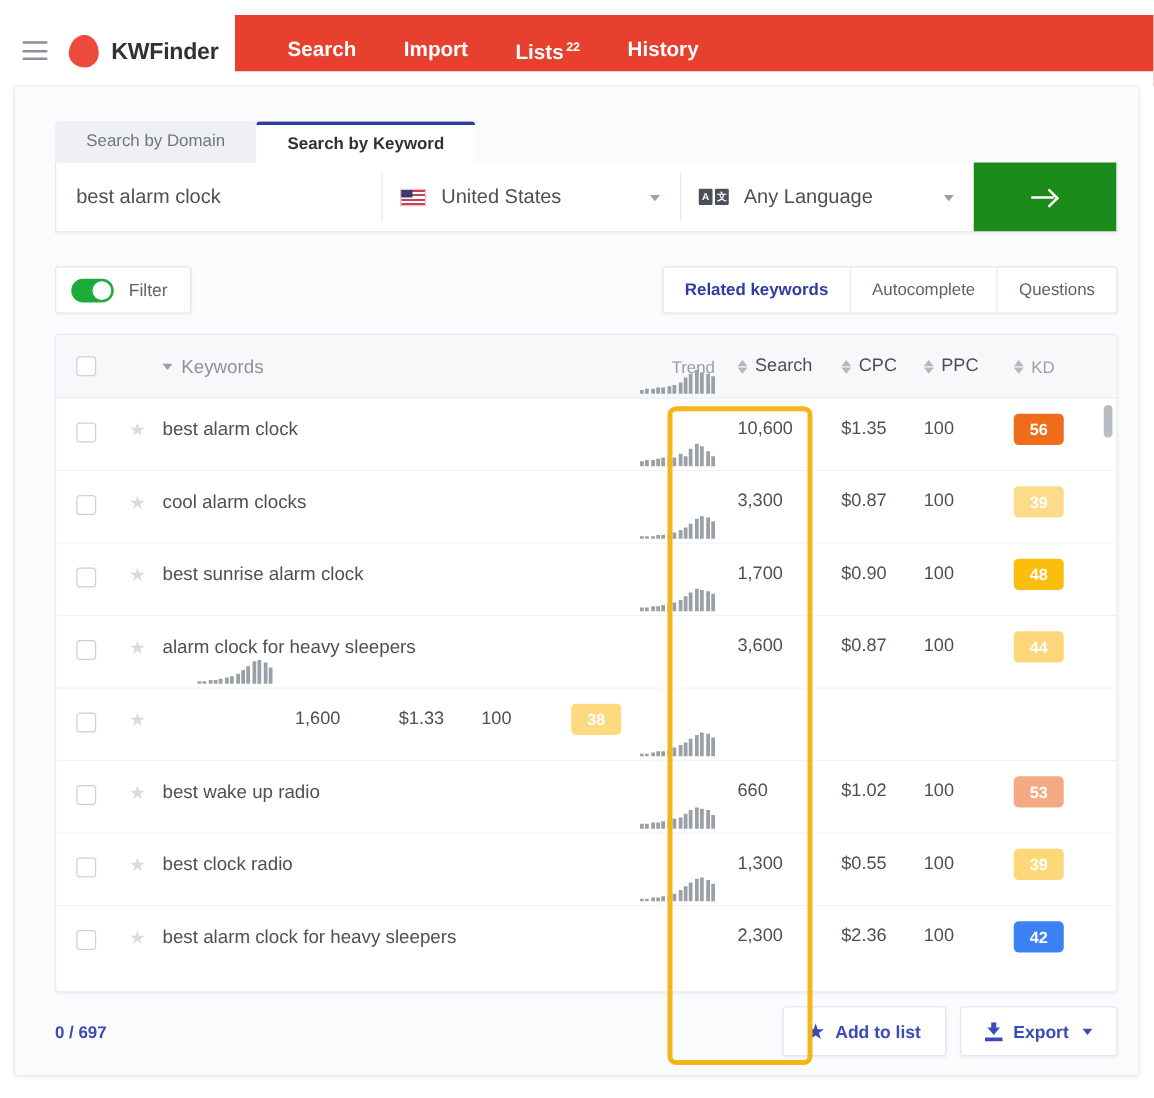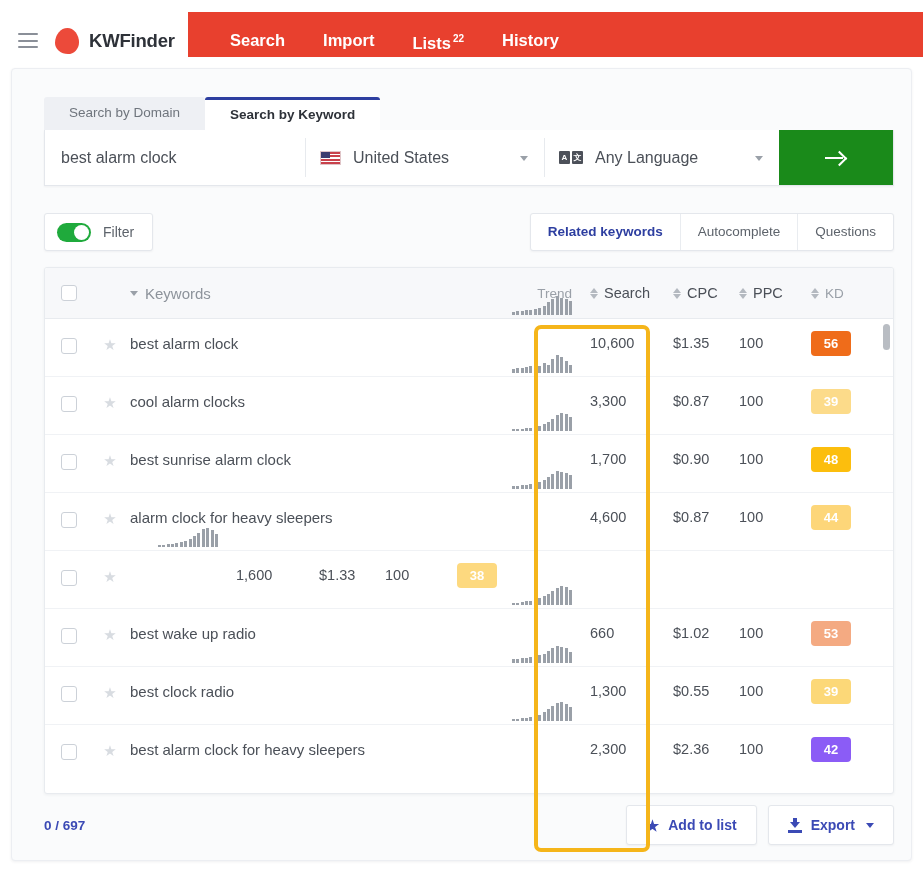--- a/index.html
+++ b/index.html
@@ -586,21 +586,21 @@
                   <i style="height:7px"></i>
                   <i style="height:9px"></i>
                   <i style="height:12px"></i>
                   <i style="height:15px"></i>
                   <i style="height:18px"></i>
                   <i style="height:17px"></i>
                   <i style="height:16px"></i>
                   <i style="height:14px"></i>
                 </span>
               </div>
-              <div class="c-search">4,600</div>
+              <div class="c-search">3,600</div>
               <div class="c-cpc">$0.87</div>
               <div class="c-ppc">100</div>
               <div class="c-kd"><span class="kd-badge" style="background: rgb(253, 214, 121);">44</span></div>
             </div>
             <div class="trow">
               <div class="c-check">
                 <div class="cbox"></div>
               </div>
               <div class="c-star">
                 <span class="star">★</span>
@@ -712,21 +712,21 @@
                   <i style="height:15px"></i>
                   <i style="height:18px"></i>
                   <i style="height:19px"></i>
                   <i style="height:17px"></i>
                   <i style="height:14px"></i>
                 </span>
               </div>
               <div class="c-search">2,300</div>
               <div class="c-cpc">$2.36</div>
               <div class="c-ppc">100</div>
-              <div class="c-kd"><span class="kd-badge" style="background: #8b5cf6;">42</span></div>
+              <div class="c-kd"><span class="kd-badge" style="background: #3b82f6;">42</span></div>
             </div>
           </div>
 
         <div class="scroll-track"></div>
         <div class="scroll-thumb"></div>
       </div>
 
       <div class="hl-box" style="border-color: rgb(245, 181, 26);"></div>
 
       <div class="footer">

